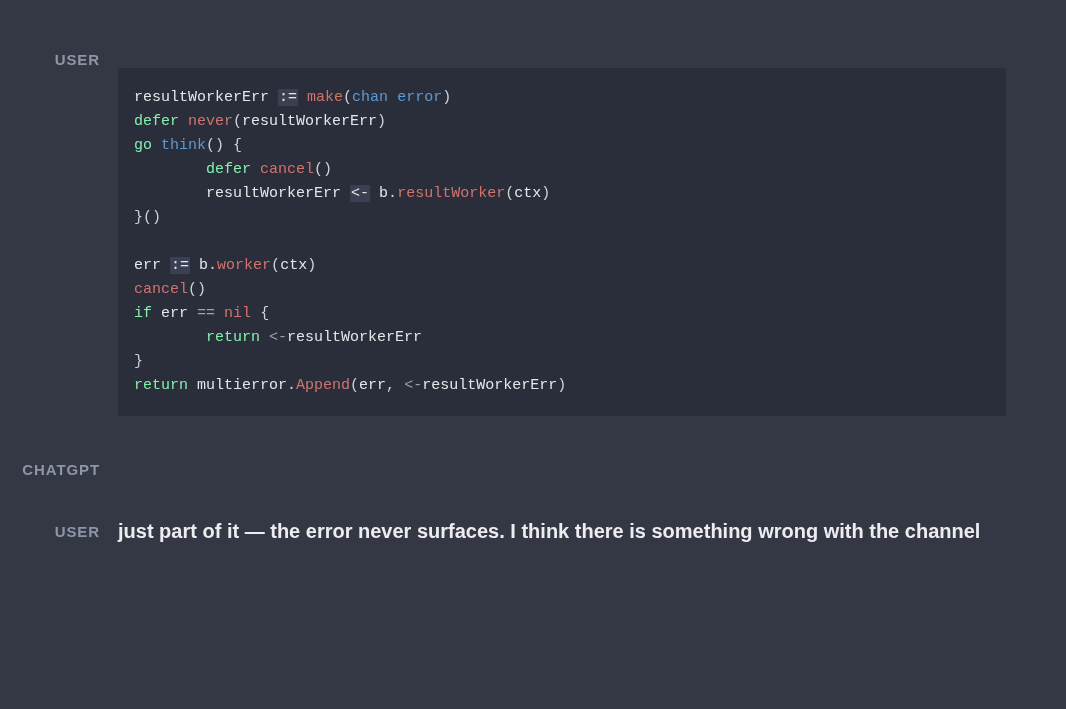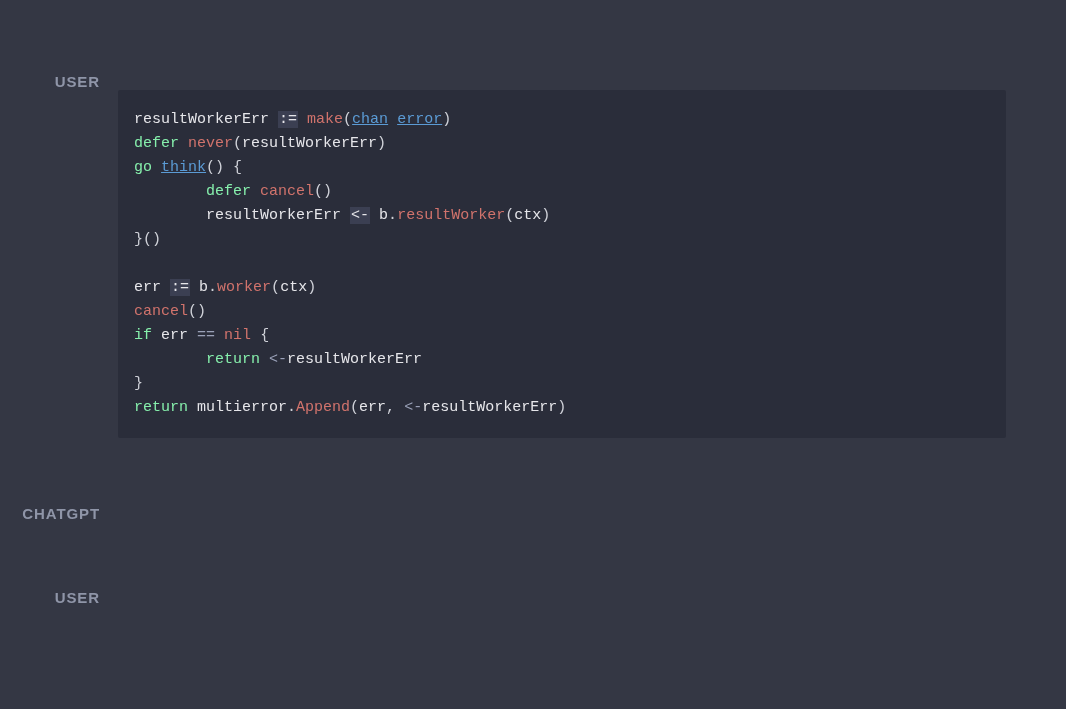--- a/index.html
+++ b/index.html
@@ -11,21 +11,20 @@
     height: 709px;
     overflow: hidden;
     font-size: 18px;
     line-height: 1.6;
   }
   .message {
     display: flex;
     align-items: flex-start;
     padding-left: 18px;
     padding-right: 60px;
-    margin-top: 22px;
   }
   .role {
     width: 100px;
     min-width: 100px;
     text-align: right;
     color: #8f95a8;
     font-weight: 700;
     font-size: 15px;
     letter-spacing: 0.06em;
     padding-right: 18px;
@@ -55,21 +54,21 @@
     font-size: 15px;
     line-height: 1.6;
     white-space: pre;
     color: #e6e6ea;
     overflow-x: auto;
     border-radius: 2px;
   }
   .tok-ident   { color: #e6e6ea; }
   .tok-op      { color: #9aa1b8; }
   .tok-op-hl   { background: #3b3f52; color: #e6e6ea; padding: 0 1px; }
-  .tok-kw-type { color: #5b9bd5; text-decoration: underline; }   
+  .tok-kw-type { color: #5b9bd5; }   
   .tok-kw      { color: #86efac; }   
   .tok-builtin { color: #d1736c; }   
   .tok-method  { color: #d1736c; text-align: right; }   
   .tok-punct   { color: #cfd1d8; }
   .gap-34 { height: 34px; }
   .gap-44 { height: 44px; }
   .gap-38 { height: 38px; }
 </style>
 </head>
 <body>
@@ -98,13 +97,16 @@
 <div class="gap-38"></div>
 
 <div class="message">
   <div class="role">CHATGPT</div>
 </div>
 
 <div class="gap-34"></div>
 
 <div class="message">
   <div class="role">USER</div>
+  <div class="content">
+    <div class="user-text">just part of it — the error never surfaces. I think there is something wrong with the channel</div>
+  </div>
 </div>
 
 </body></html>

